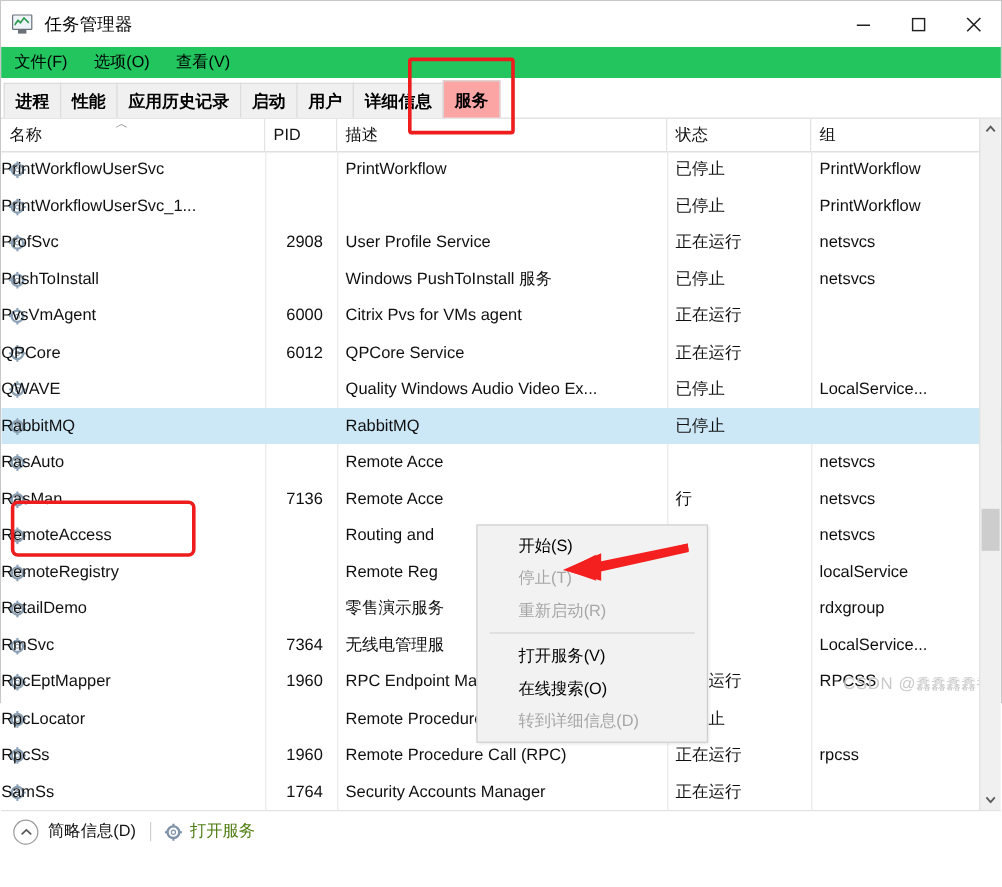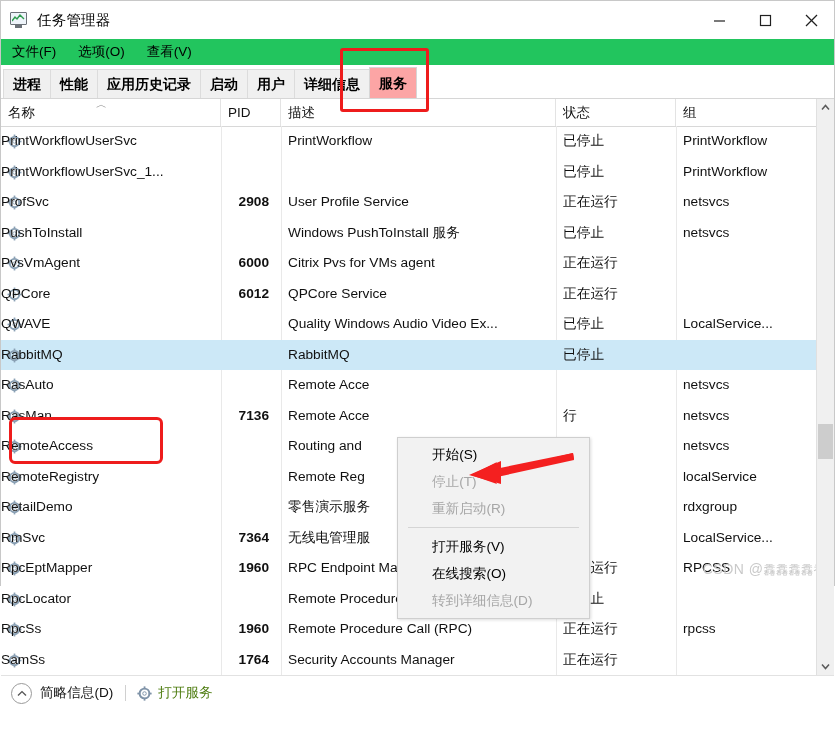--- a/index.html
+++ b/index.html
@@ -90,21 +90,21 @@
   .row{
     position:relative;height:30.5px;
   }
   .row.sel{background:#cce8f7;}
   .row .c{
     position:absolute;top:0;height:30.5px;line-height:30.5px;
     font-size:13.7px;color:#101010;box-sizing:border-box;
     white-space:nowrap;overflow:hidden;
   }
   .c-name{left:0;width:220px;}
-  .c-pid{left:220px;width:60px;text-align:right;padding-right:12px;font-weight:bold;}
+  .c-pid{left:220px;width:60px;text-align:right;padding-right:12px;}
   .c-desc{left:280px;width:275px;padding-left:7px;}
   .c-status{left:555px;width:120px;padding-left:7px;}
   .c-group{left:675px;width:125px;padding-left:7px;}
   .vline{position:absolute;top:0;bottom:0;width:1px;background:#e9e9e9;}
   .svc-icon{
     position:absolute;left:6px;top:8px;width:15px;height:15px;
   }
   .svc-icon svg{display:block;}
 
   

